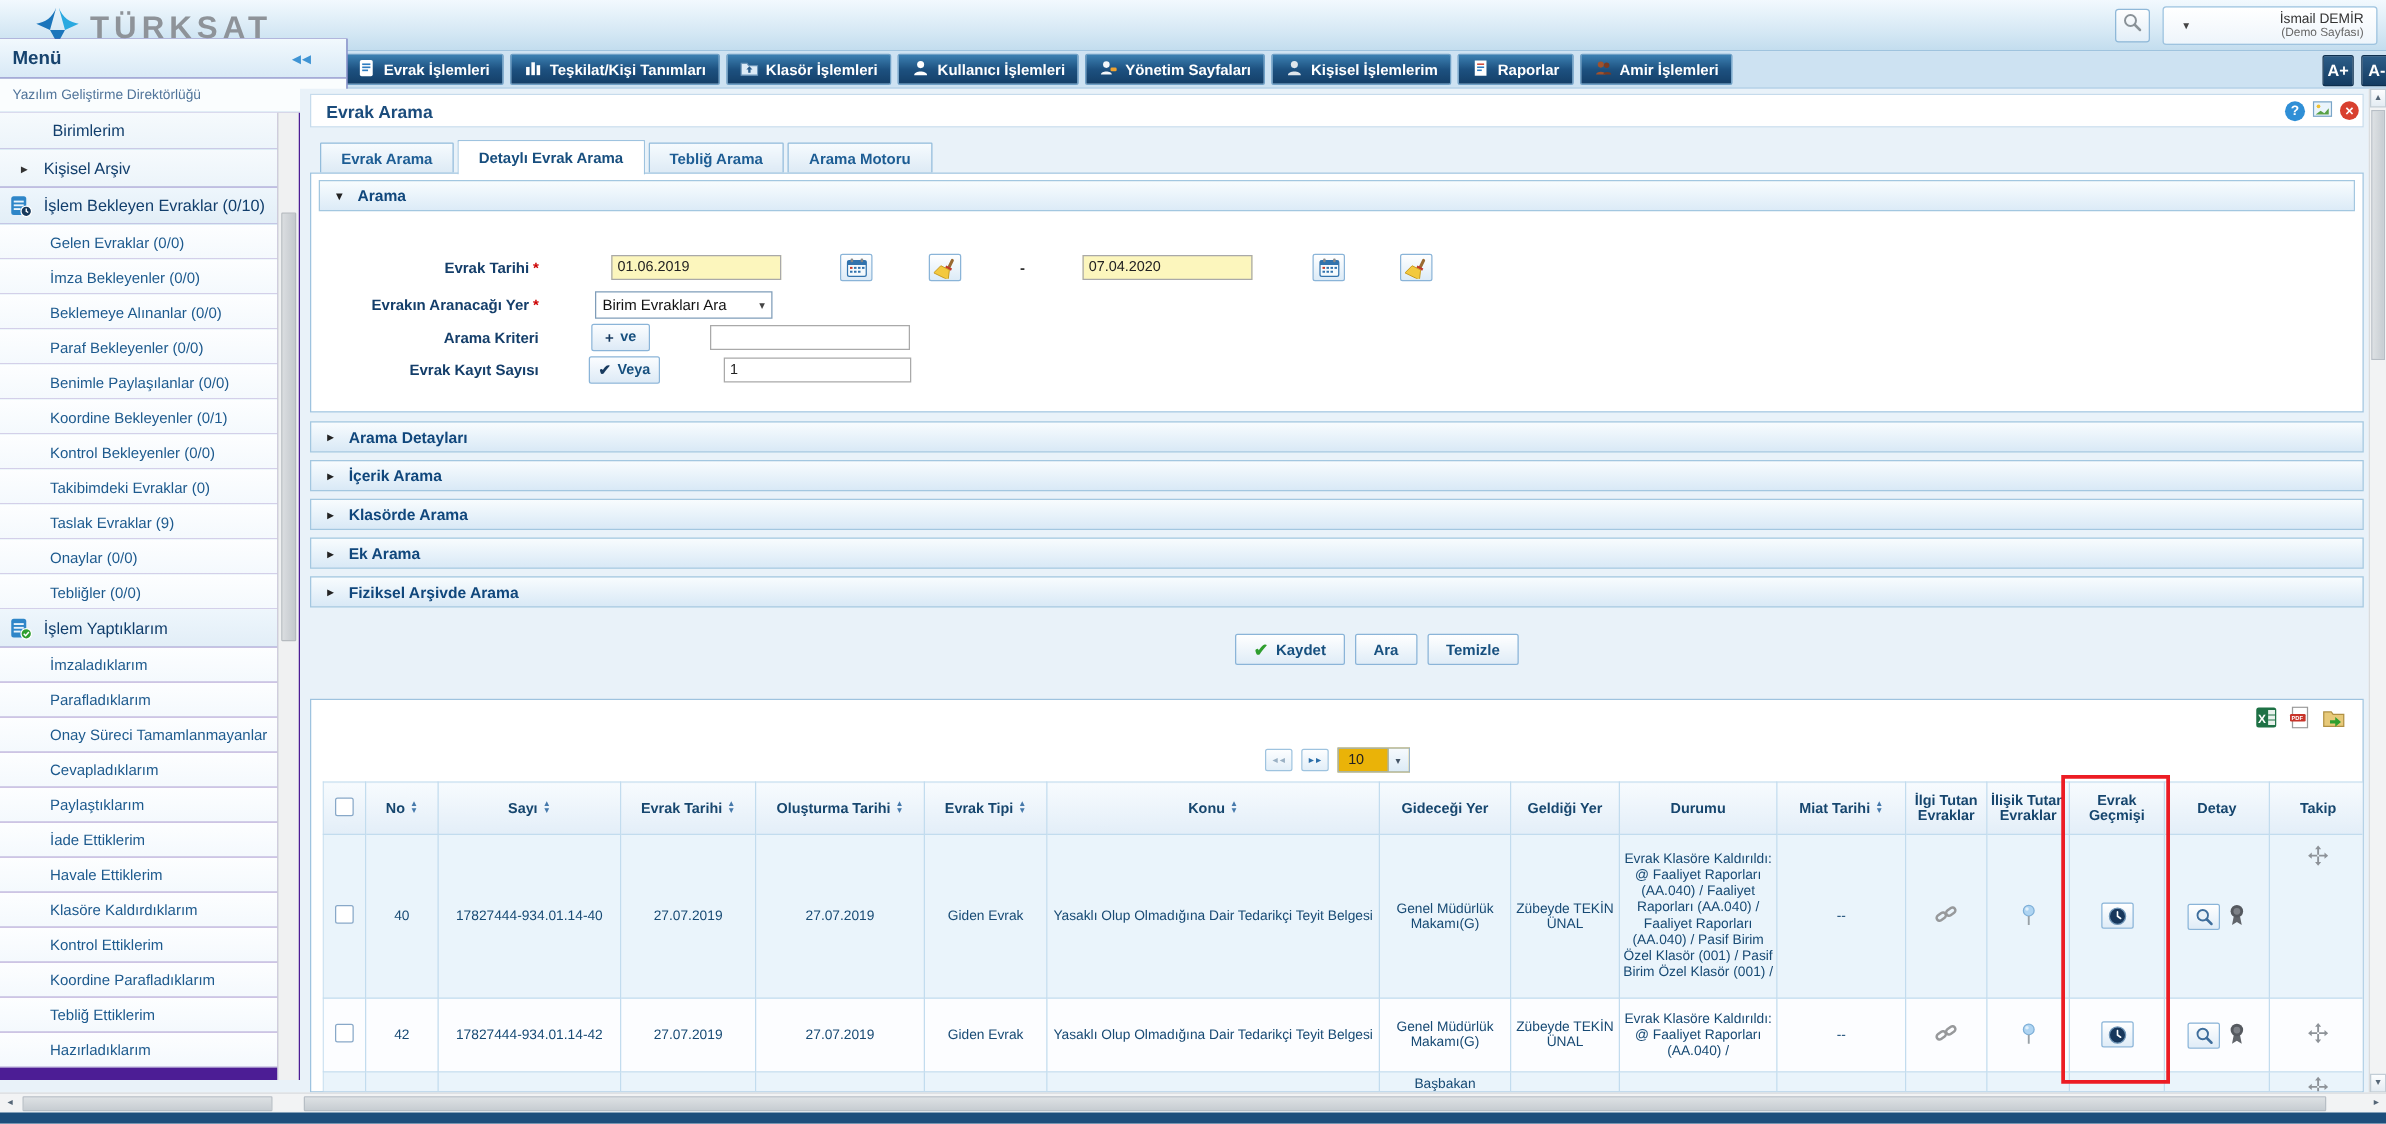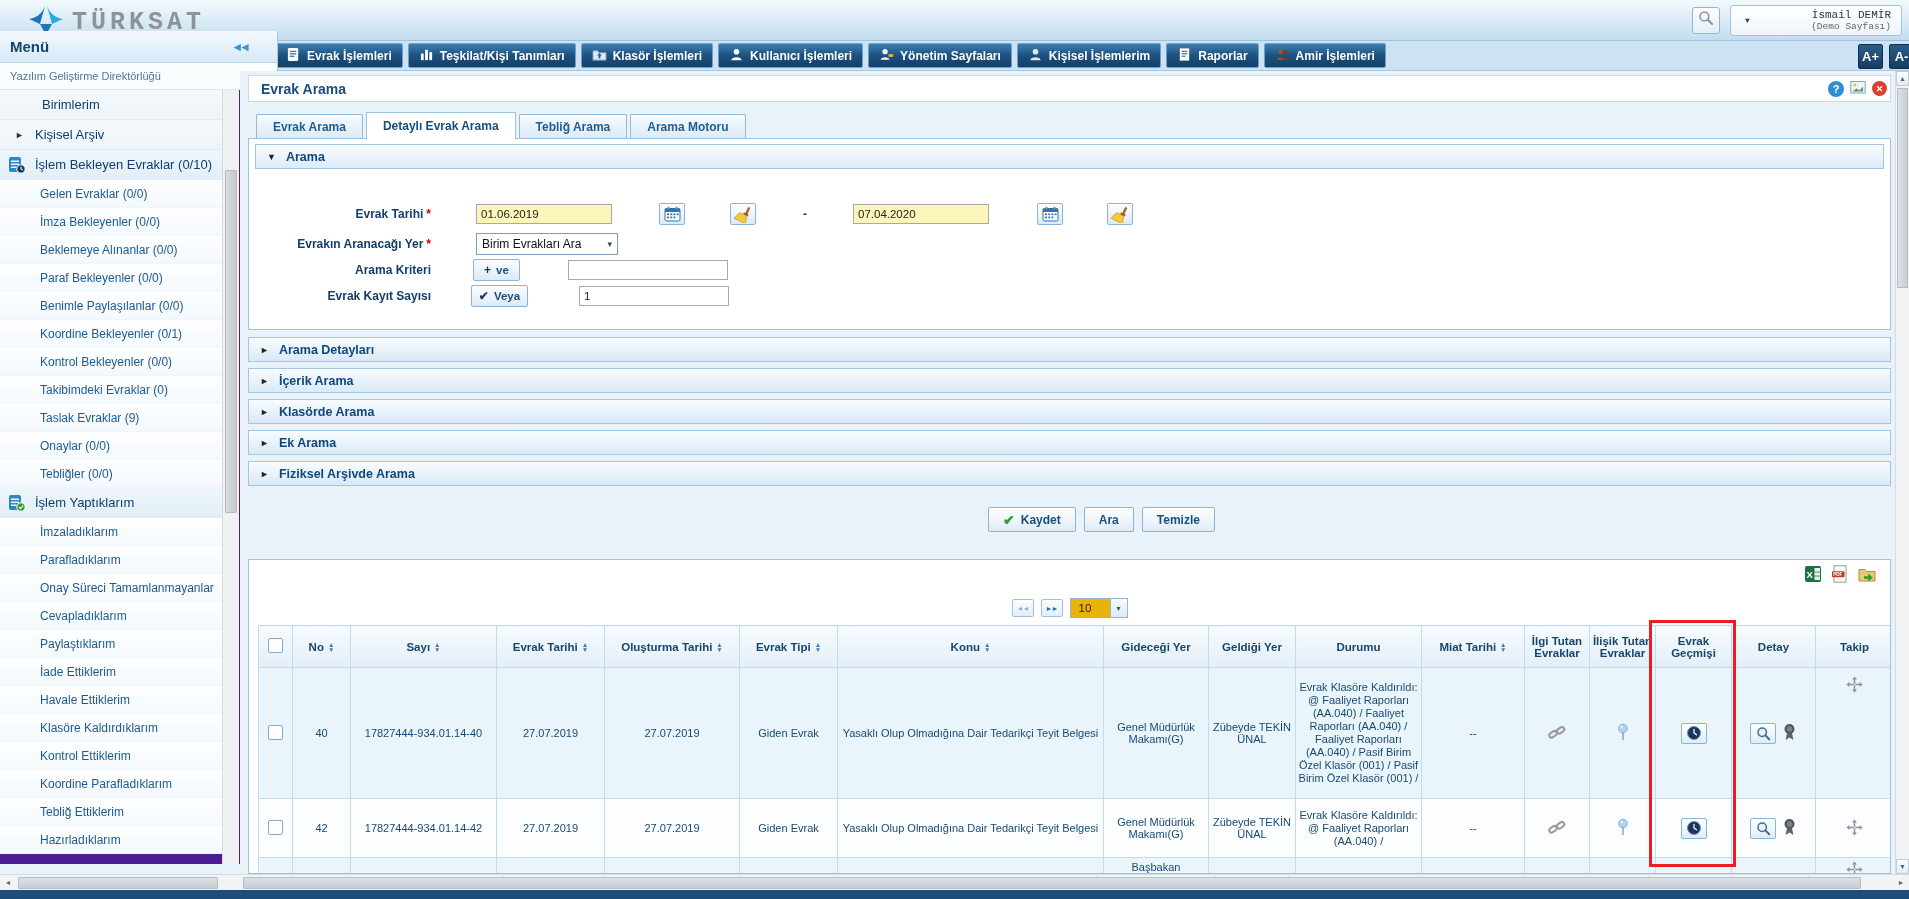--- a/index.html
+++ b/index.html
@@ -3,21 +3,21 @@
 <meta charset="utf-8">
 <style>
 *{box-sizing:border-box;margin:0;padding:0;}
 html,body{margin:0;padding:0;}
 body{width:1909px;height:899px;overflow:hidden;position:relative;
      font-family:"Liberation Sans",sans-serif;background:#e9f2f9;}
 
 
 .top-band{position:absolute;left:0;top:0;width:1909px;height:41px;
   background:linear-gradient(180deg,#f2f9fe 0%,#d7e9f5 60%,#c3ddee 100%);
-  border-bottom:1px solid #9fc3de;font-family:Liberation Mono, monospace;}
+  border-bottom:1px solid #9fc3de;}
 .logo{position:absolute;left:26px;top:4px;display:flex;align-items:center;gap:6px;}
 .logo-text{font-size:25px;font-weight:bold;color:#8e9399;letter-spacing:4px;}
 .hdr-search-btn{position:absolute;left:1692px;top:7px;width:28px;height:27px;
   background:linear-gradient(#fefefe,#e2eef8);border:1px solid #8fb8d8;border-radius:3px;
   display:flex;align-items:center;justify-content:center;cursor:pointer;}
 .user-box{position:absolute;left:1730px;top:5px;width:172px;height:31px;
   background:linear-gradient(#ffffff,#eef5fb);border:1px solid #9ec3df;border-radius:3px;
   display:flex;align-items:center;cursor:pointer;}
 .user-caret{font-size:8px;color:#444;margin-left:14px;}
 .user-names{margin-left:auto;text-align:right;padding-right:10px;line-height:12px;}
@@ -416,21 +416,21 @@
 </div>
 
 <div class="panel-arama">
   <div class="acc-head">
     <span class="acc-arrow">▼</span>
     <span>Arama</span>
   </div>
 
   <div class="frow" style="top:64px;">
     <span class="flabel"><span>Evrak Tarihi</span><span class="req">*</span></span>
-    <input class="inp date" style="margin-left: 5px;" value="01.06.2019">
+    <input class="inp date" style="margin-left: 18px;" value="01.06.2019">
     <span class="icon-btn" style="margin-left:7px;">
         <svg width="17" height="16" viewBox="0 0 17 16">
           <rect x="1" y="2.5" width="15" height="12.5" rx="1.5" fill="#f4fafd" stroke="#3173ad"></rect>
           <rect x="1" y="2.5" width="15" height="3.5" fill="#3173ad"></rect>
           <rect x="3.5" y="0.8" width="2" height="3" rx="0.8" fill="#888"></rect>
           <rect x="11.5" y="0.8" width="2" height="3" rx="0.8" fill="#888"></rect>
           <g fill="#c0392b">
             <rect x="3" y="7.5" width="2" height="1.6"></rect>
           </g>
           <g fill="#3173ad">

